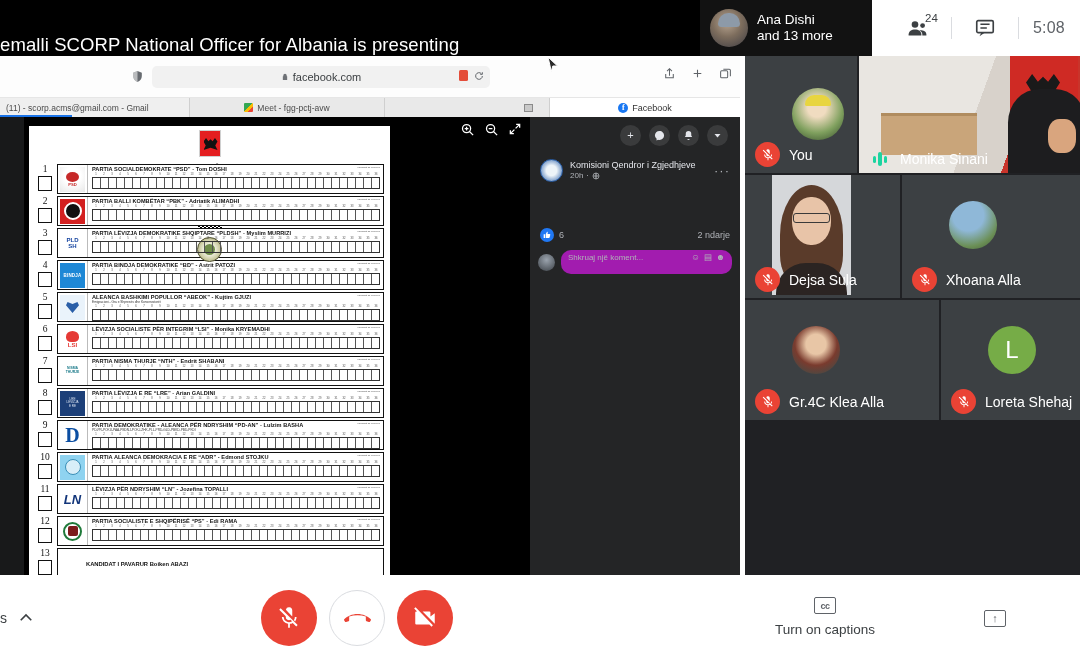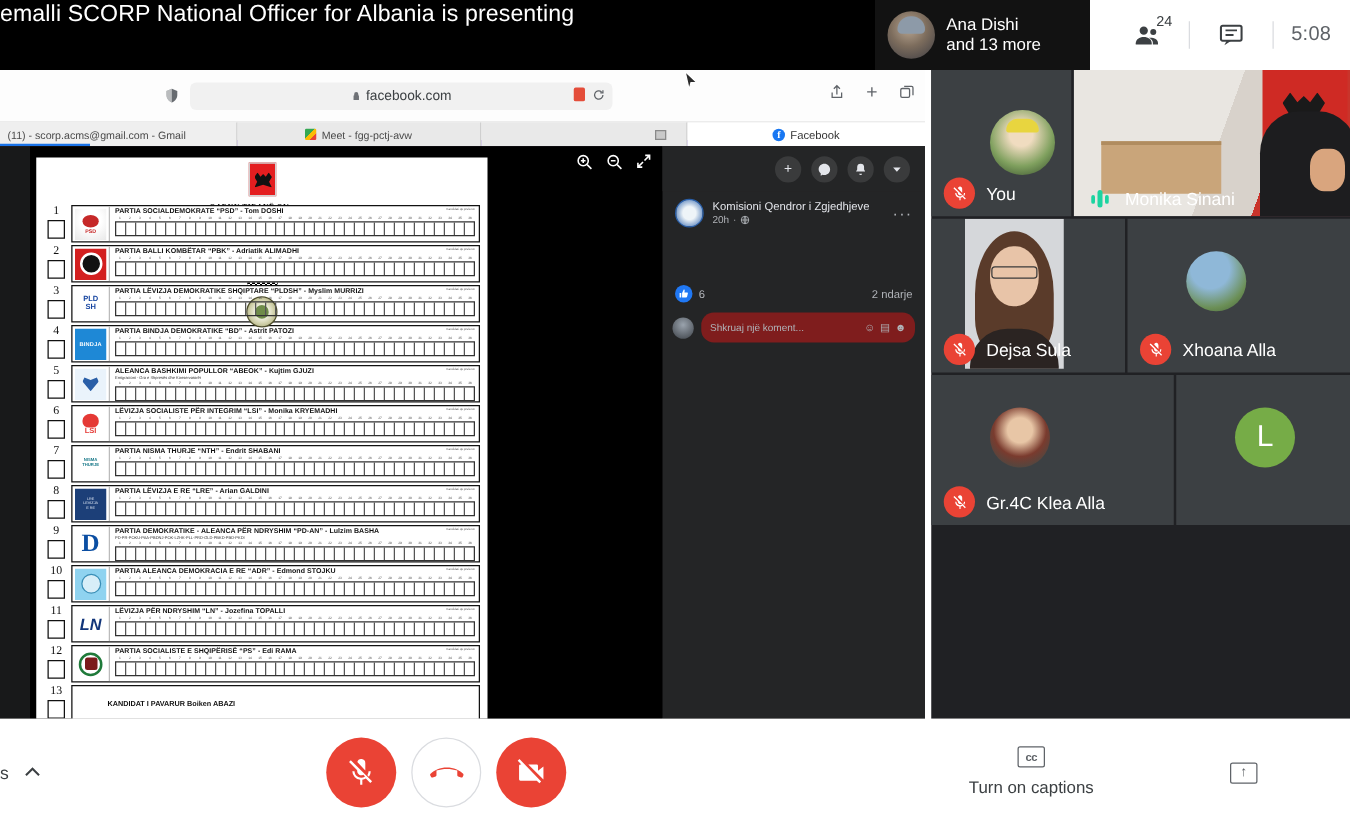--- a/index.html
+++ b/index.html
@@ -9,21 +9,21 @@
     background: #ffffff;
     font-family: "Liberation Sans", sans-serif;
     -webkit-font-smoothing: antialiased;
   }
   #root { position: relative; width: 1080px; height: 661px; background: #fff; }
 
   
   .presenter-banner {
     position: absolute; left: 0; top: 0; width: 740px; height: 56px;
     background: #000; color: #fff;
-    display: flex; align-items: flex-start;
+    display: flex; align-items: flex-end;
     padding-left: 0; z-index: 40;
   }
   .presenter-banner .ptext {
     font-size: 18.5px; color: #fff; white-space: nowrap;
     letter-spacing: .1px; padding-left: 0px;
   }
 
   
   .top-right-strip {
     position: absolute; left: 700px; top: 0; width: 380px; height: 56px;
@@ -230,22 +230,22 @@
               color: #fff; font-size: 8px; display: flex; align-items: center;
               justify-content: center; }
   .fb-count { font-size: 9px; color: #b0b3b8; }
   .fb-actions { display: flex; margin: 7px 6px 0 6px; padding-top: 5px;
                 border-top: 1px solid #3e4042; }
   .fb-act { flex: 1; display: flex; align-items: center; justify-content: center;
             gap: 5px; font-size: 8.5px; color: #b0b3b8; padding: 4px 0; }
   .fb-comment-row { display: flex; align-items: center; gap: 6px; margin: 8px 8px 0 8px; }
   .fb-cav { width: 17px; height: 17px; border-radius: 50%; flex: none;
             background: radial-gradient(circle at 50% 35%,#9aa3ad,#3c4147); }
-  .fb-cbox { flex: 1; height: 19px; border-radius: 10px; background: #7f1d1d;
-             display: flex; align-items: center; padding: 12px 7px; gap: 4px; }
+  .fb-cbox { flex: 1; height: 19px; border-radius: 10px; background: #a21caf;
+             display: flex; align-items: flex-end; padding: 12px 7px; gap: 4px; }
   .fb-cph { flex: 1; font-size: 8px; color: #b0b3b8; }
   .fb-cicon { font-size: 8.5px; color: #b0b3b8; }
 
   
   .tiles { position: absolute; left: 745px; top: 56px; width: 335px; height: 519px;
            background: #202124; }
   .tile { position: absolute; background: #3c4043; overflow: hidden; }
   .tile-label { position: absolute; left: 0; bottom: 6px; display: flex;
                 align-items: center; gap: 9px; padding-left: 10px; }
   .mic-off { width: 25px; height: 25px; border-radius: 50%; background: #ea4335;
@@ -1724,20 +1724,28 @@
           <span class="mic-off">
             <svg width="14" height="14" viewBox="0 0 24 24" fill="#fff">
               <path d="M15 10.6V5a3 3 0 00-5.9-.7zM19 11h-1.6a5.4 5.4 0 01-.9 3l1.2 1.2A7 7 0 0019 11zM4.3 3L3 4.3l6 6V11a3 3 0 004.5 2.6l1.3 1.3A5 5 0 017 11H5.4a6.6 6.6 0 005.8 6.4V21h1.6v-3.6a6.5 6.5 0 002.6-.9l3.3 3.3 1.3-1.3z"></path>
             </svg>
           </span>
           <span class="tile-name">Gr.4C Klea Alla</span>
         </div>
       </div>
       <div class="tile" style="left: 196px; top: 244px; width: 139px; height: 120px;">
         <div class="tile-avatar av-loreta">L</div>
+        <div class="tile-label">
+          <span class="mic-off">
+            <svg width="14" height="14" viewBox="0 0 24 24" fill="#fff">
+              <path d="M15 10.6V5a3 3 0 00-5.9-.7zM19 11h-1.6a5.4 5.4 0 01-.9 3l1.2 1.2A7 7 0 0019 11zM4.3 3L3 4.3l6 6V11a3 3 0 004.5 2.6l1.3 1.3A5 5 0 017 11H5.4a6.6 6.6 0 005.8 6.4V21h1.6v-3.6a6.5 6.5 0 002.6-.9l3.3 3.3 1.3-1.3z"></path>
+            </svg>
+          </span>
+          <span class="tile-name">Loreta Shehaj</span>
+        </div>
       </div>
     </div>
 
   <div class="bottombar">
     <div class="bb-left">
       <span class="mtext">s</span>
       <svg width="18" height="18" viewBox="0 0 24 24" fill="none" stroke="#3c4043" stroke-width="2.2">
         <path d="M5 15l7-7 7 7"></path>
       </svg>
     </div>

